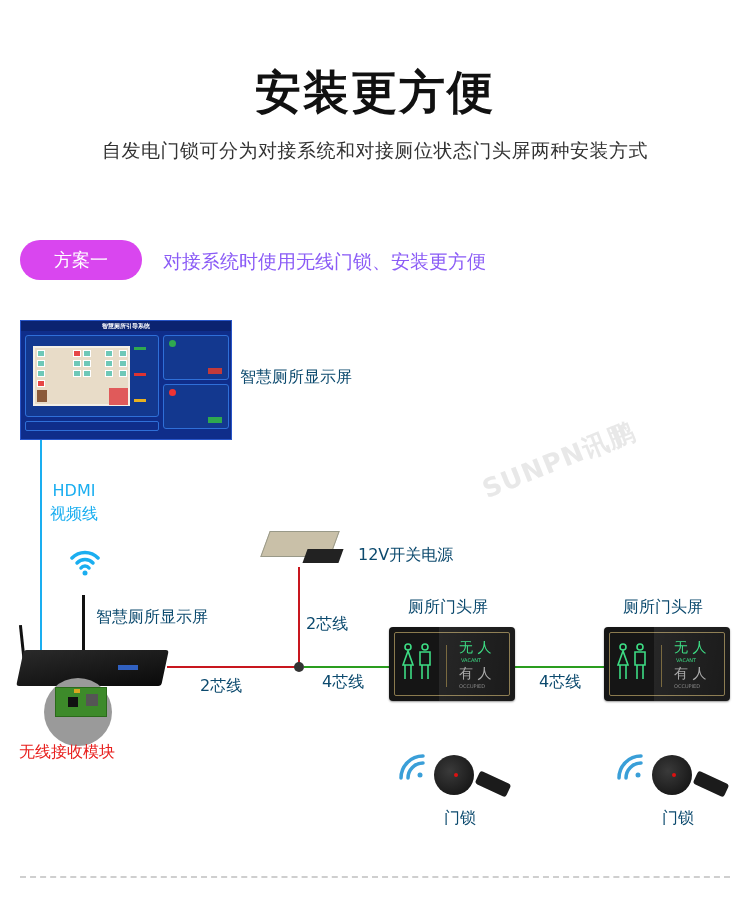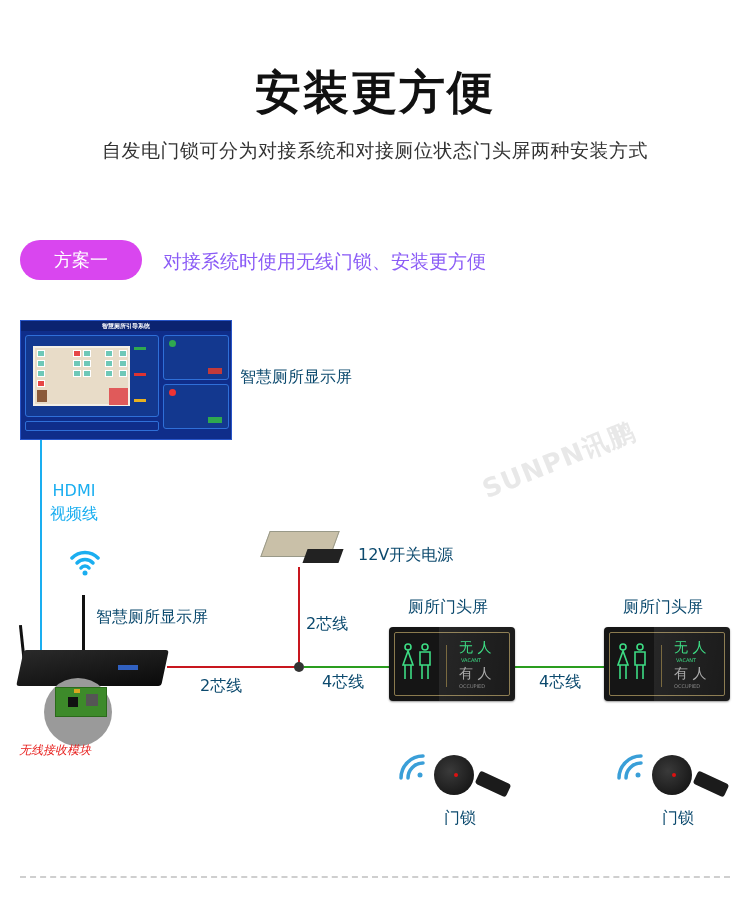--- a/index.html
+++ b/index.html
@@ -29,21 +29,21 @@
     }
     .screen .topbar { left: 0; top: 0; width: 100%; height: 10px; background: #0b2370; }
     .screen .stitle { left: 0; top: 1px; width: 100%; text-align: center; color: #fff; font-size: 6px; font-weight: bold; }
     .screen .panel { border: 1px solid #2f6fd8; border-radius: 3px; background: #13388f; }
     .floor { left: 12px; top: 25px; width: 97px; height: 60px; background: #e8dcc8; border: 2px solid #f4efe6; }
     .stall { width: 8px; height: 7px; background: #6ec8b8; border: 1px solid #fff; }
     .stall.red { background: #e64646; }
     .wire { position: absolute; }
     .label { position: absolute; font-size: 16px; color: #0c4a6e; white-space: nowrap; }
     .blue-label { color: #1aaef0; font-size: 16px; text-align: center; }
-    .red-label { color: #e8201e; font-size: 12px; font-style: italic; }
+    .red-label { color: #e8201e; font-size: 16px; }
 
     
     .sign {
       width: 126px; height: 74px; background: #151515; border-radius: 4px; overflow: hidden;
       box-shadow: 0 1px 2px rgba(0,0,0,0.4);
     }
     .sign .frame { left: 5px; top: 5px; right: 5px; bottom: 5px; border: 1px solid #8a7a4e; border-radius: 2px; }
     .sign .gloss { left: 50px; top: 0; width: 80px; height: 74px; background: linear-gradient(100deg, rgba(255,255,255,0.08), rgba(255,255,255,0.02)); }
     .sign .wu { left: 70px; top: 12px; color: #3ddc84; font-size: 14px; font-family: "DejaVu Serif", serif; }
     .sign .vacant { left: 72px; top: 30px; color: #3ddc84; font-size: 5px; }

